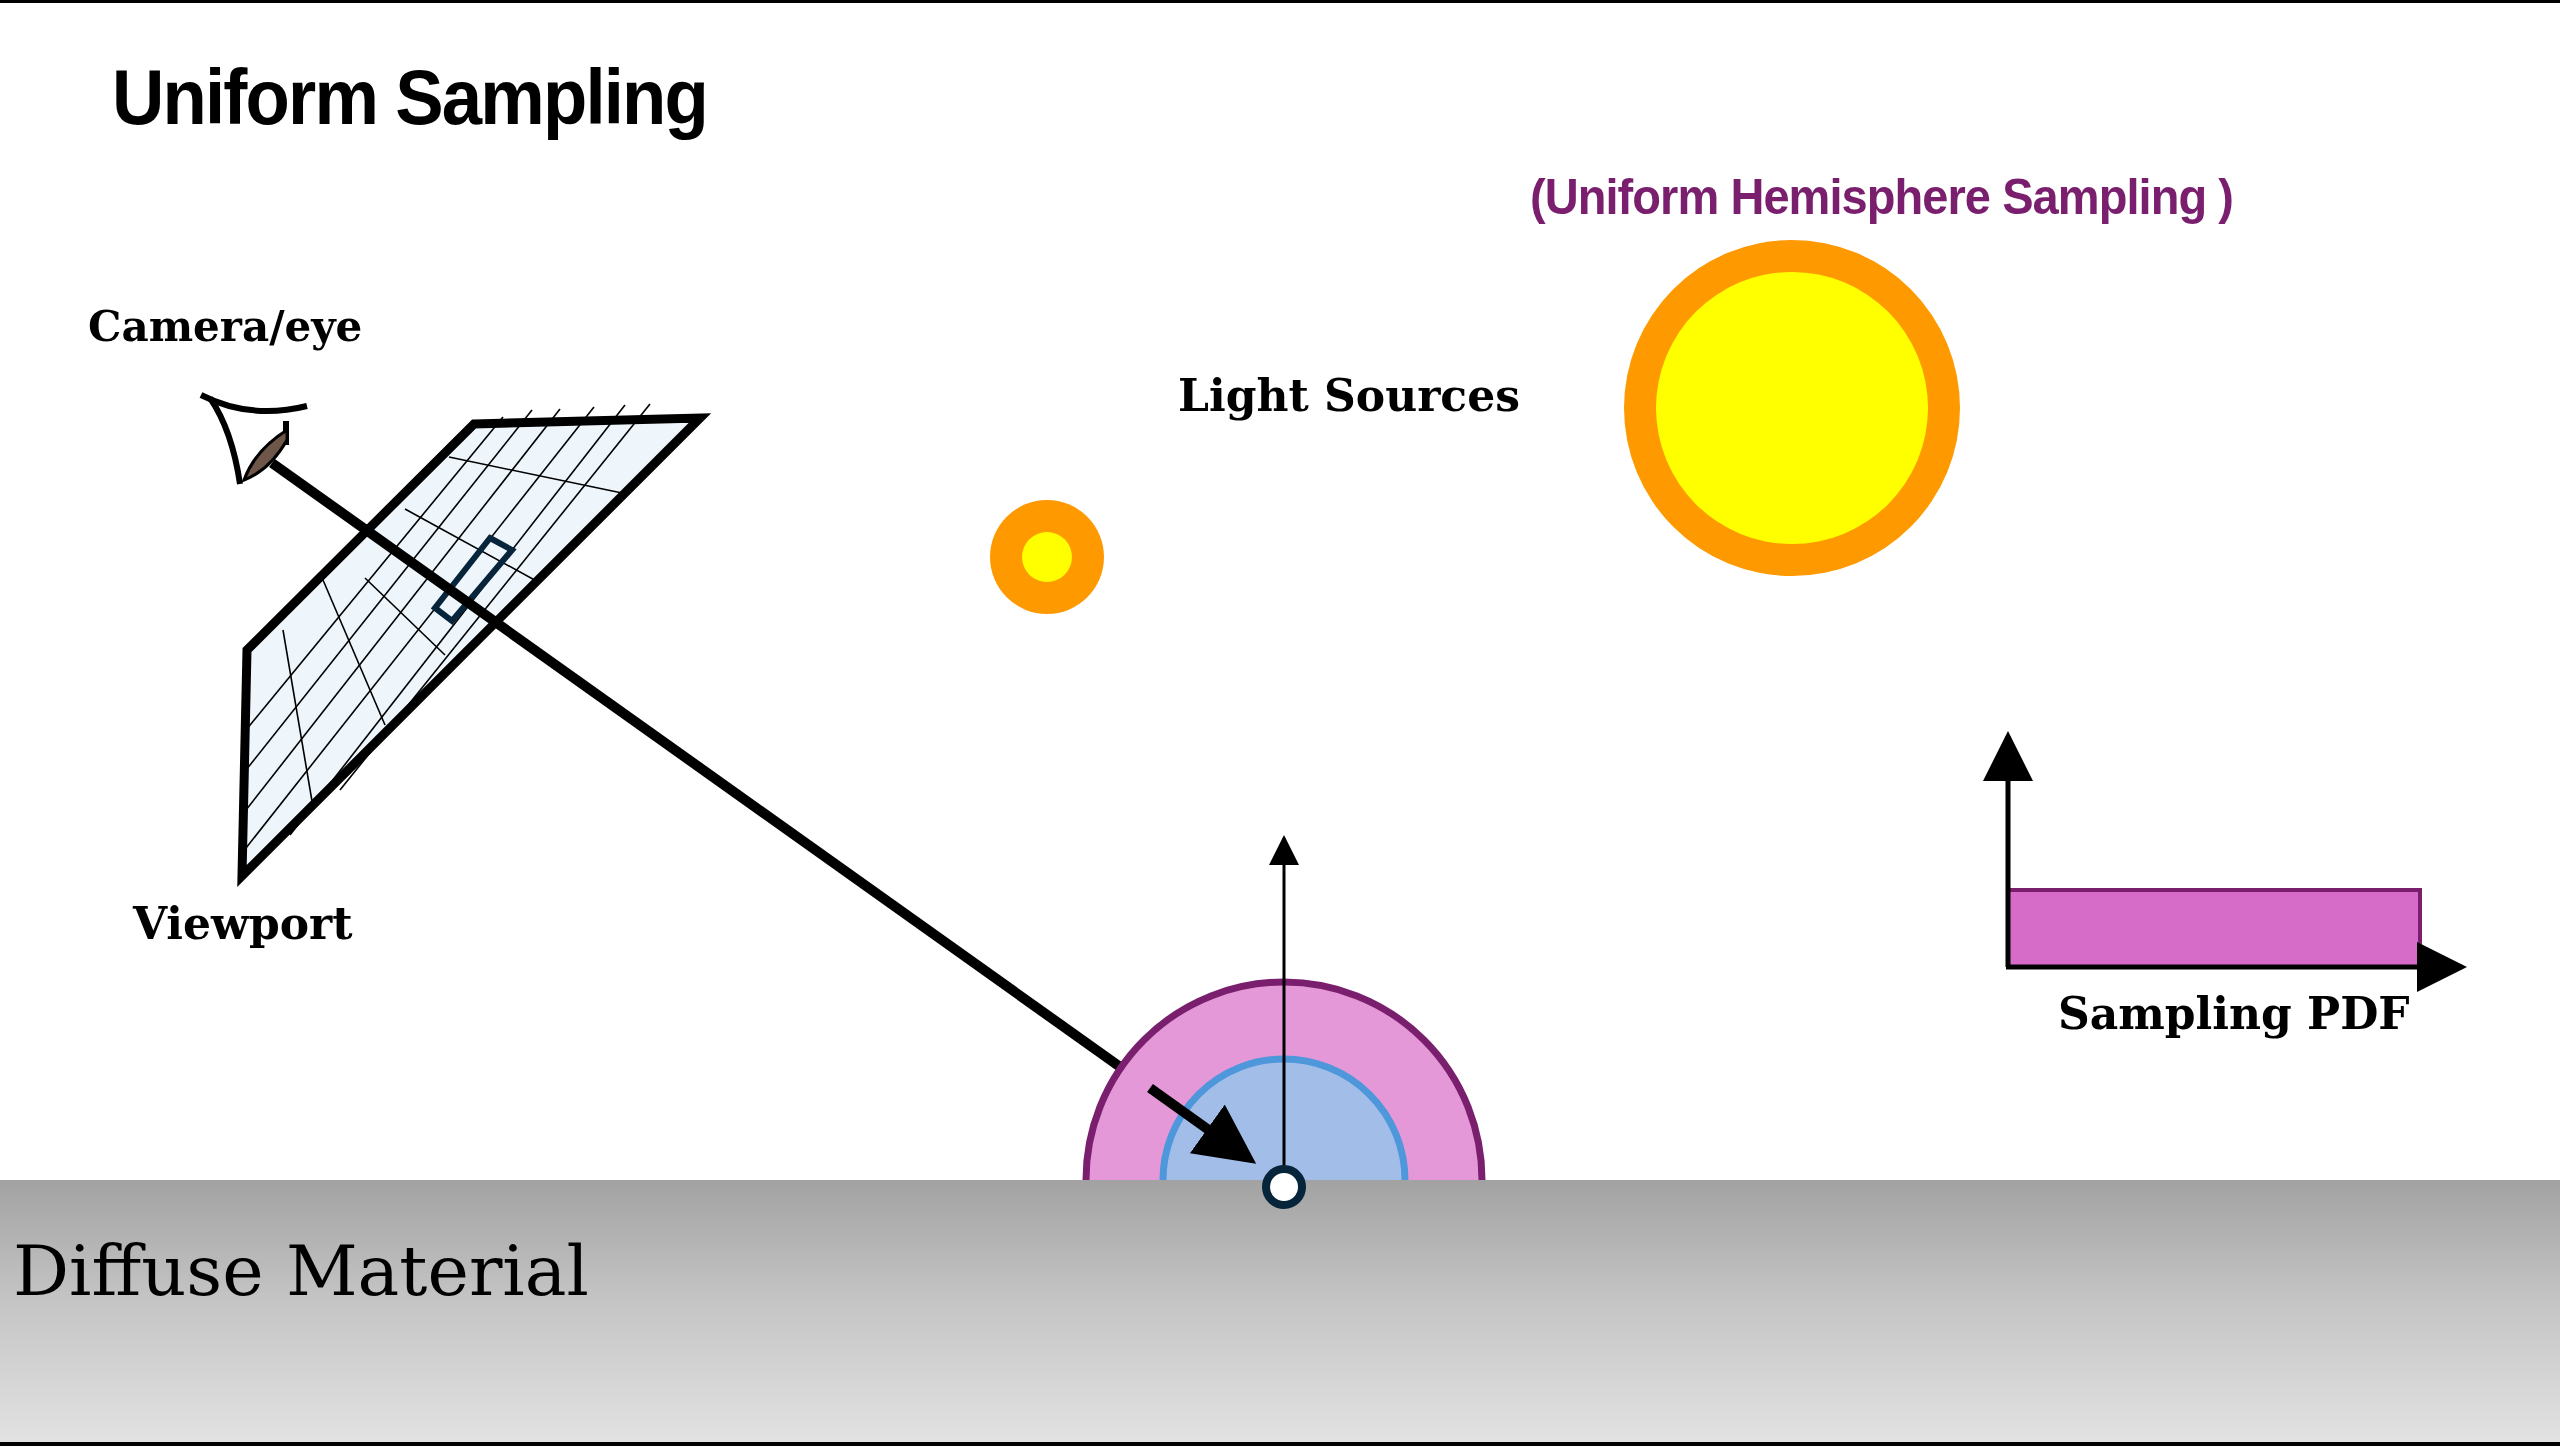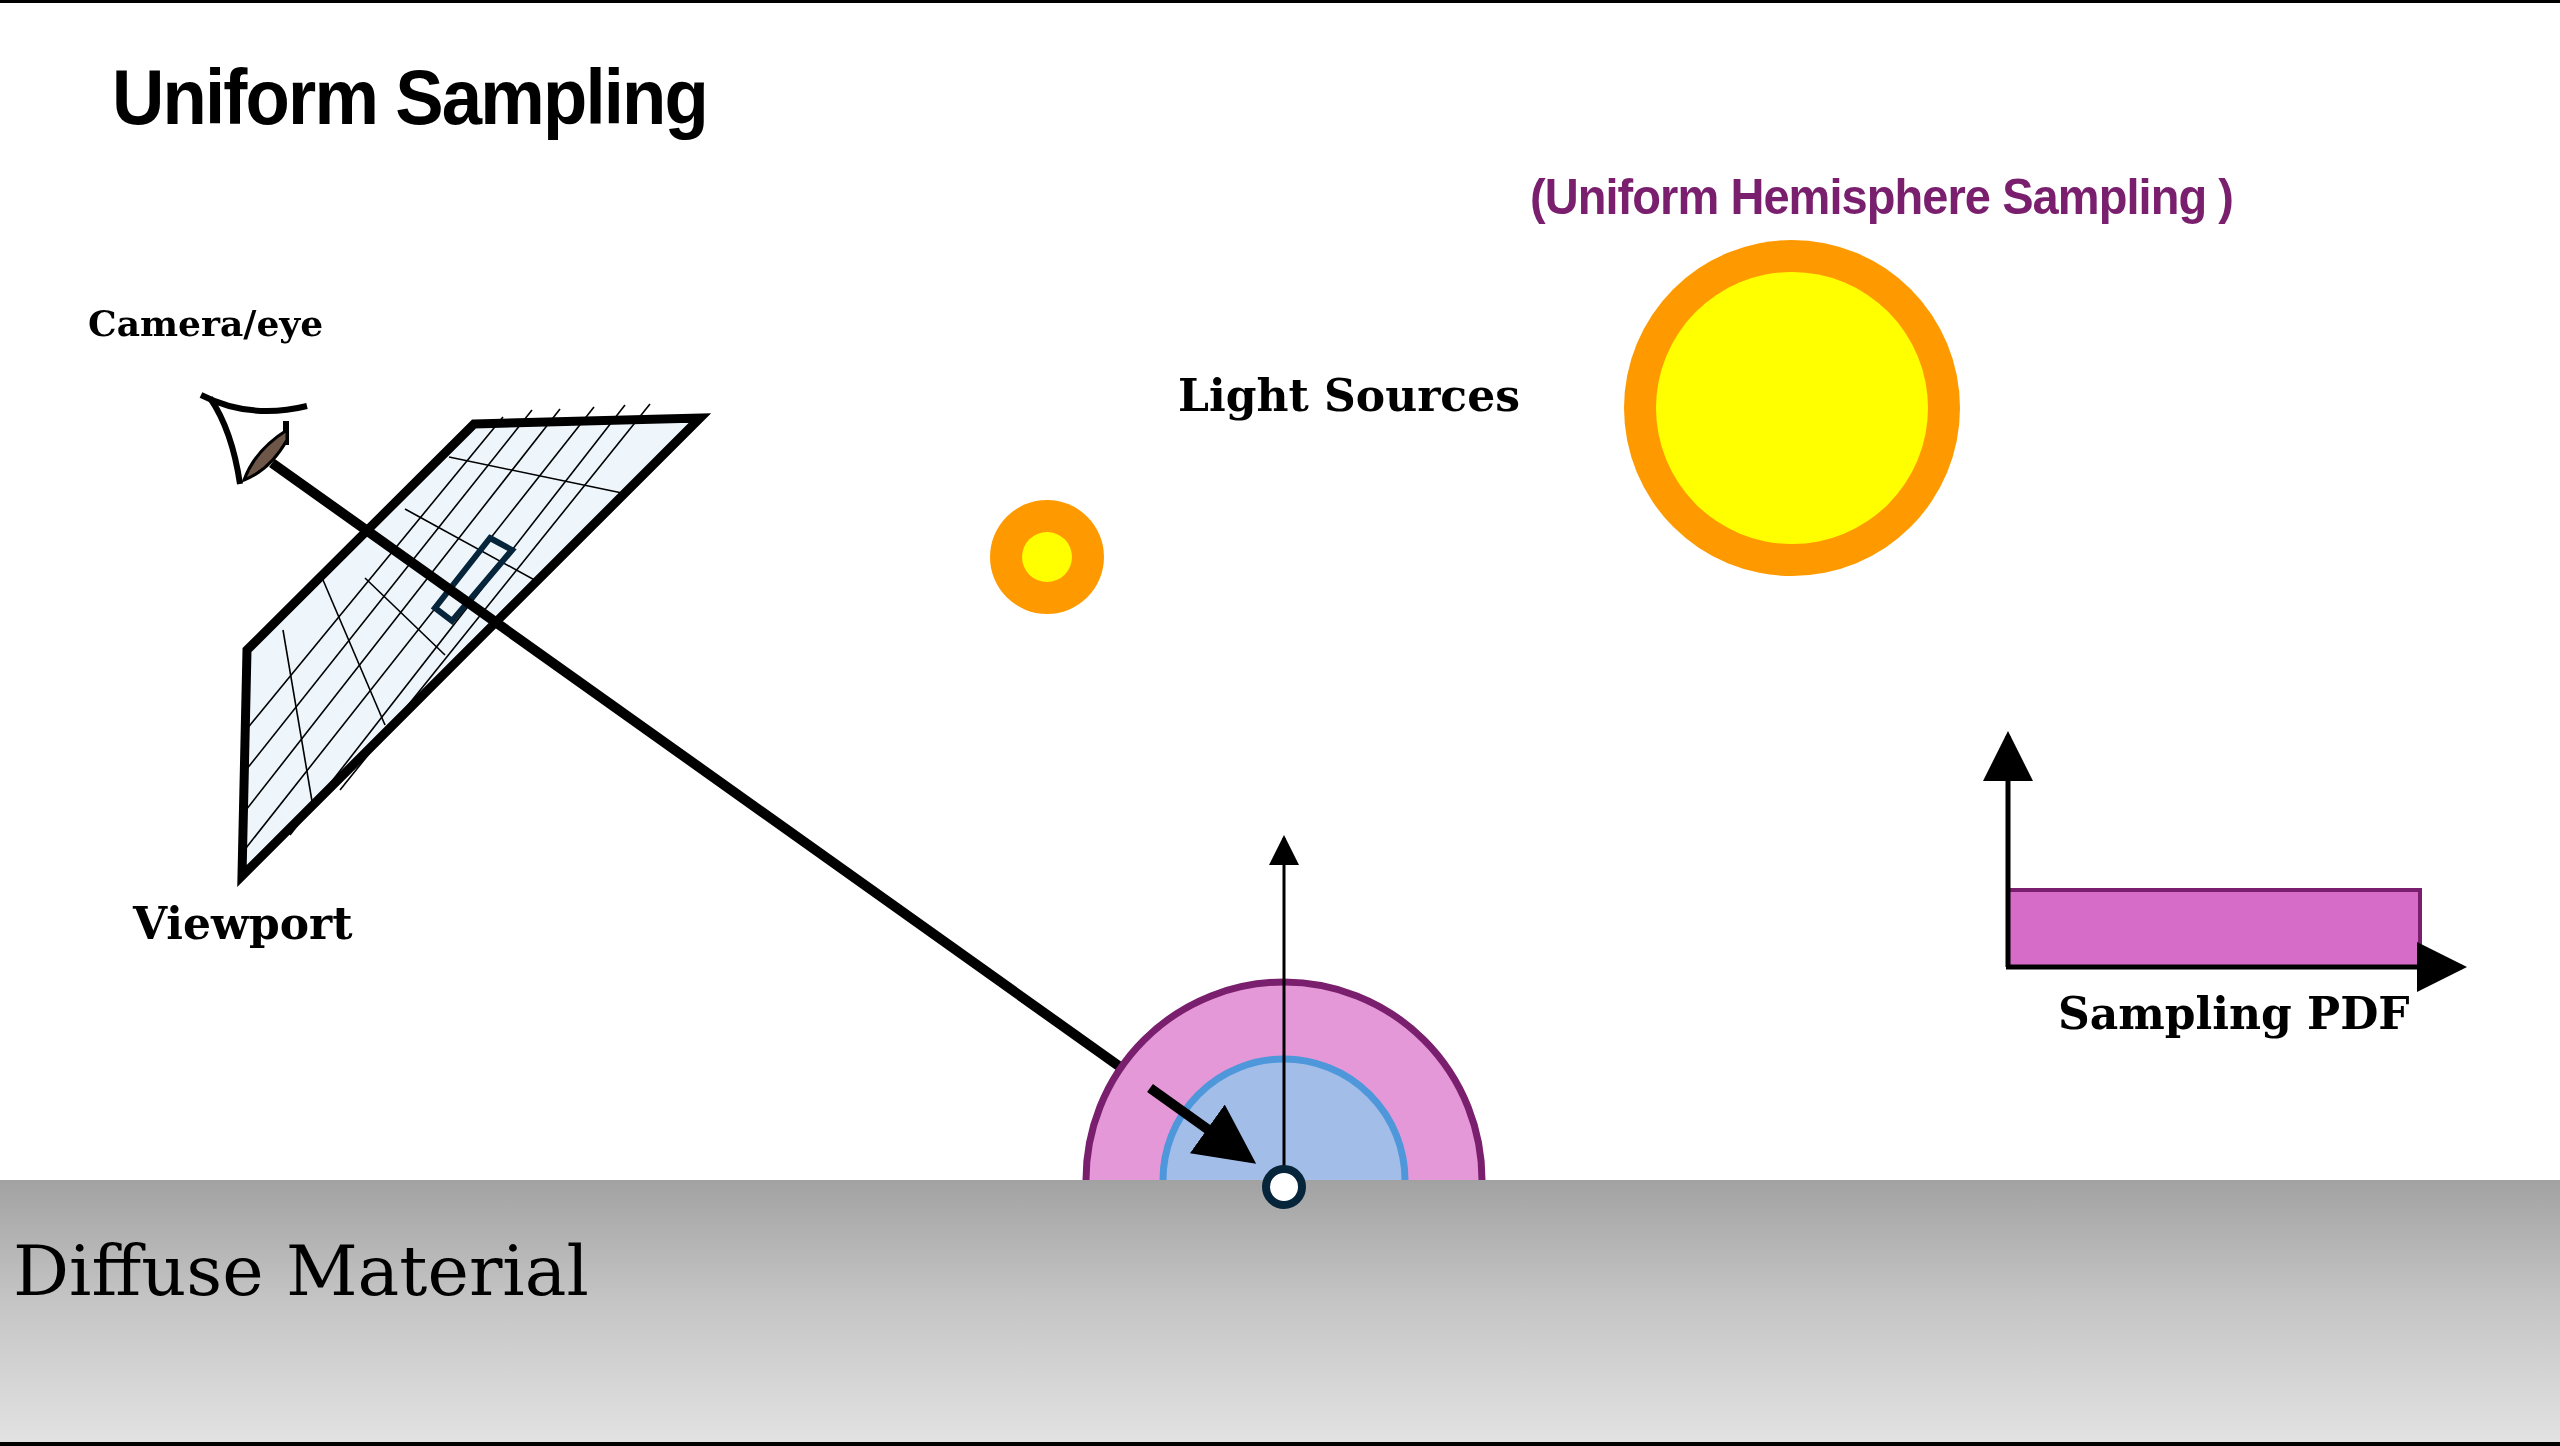--- a/index.html
+++ b/index.html
@@ -7,21 +7,21 @@
   .frame { position:absolute; left:0; top:0; width:2288px; height:1446px; }
   .border-top { position:absolute; left:0; top:0; width:2560px; height:3px; background:#000; }
   .border-bottom { position:absolute; left:0; top:1442px; width:2560px; height:4px; background:#000; }
   .ground { position:absolute; left:0; top:1180px; width:2560px; height:262px;
     background:linear-gradient(to bottom, #a2a2a2 0%, #c4c4c4 45%, #e2e2e2 100%); }
   .title { position:absolute; left:112px; top:52px; font-family:"Liberation Sans", sans-serif;
     font-weight:bold; font-size:78px; letter-spacing:-2px; color:#000; transform:scaleX(0.93); transform-origin:left top; }
   .subtitle { position:absolute; left:1530px; top:168px; font-family:"Liberation Sans", sans-serif;
     font-weight:bold; font-size:50px; color:#7a1f6e; letter-spacing:-1px; transform:scaleX(0.94); transform-origin:left top; white-space:nowrap; }
   .label-serif { position:absolute; font-family:"DejaVu Serif", "Liberation Serif", serif; font-weight:bold; color:#000; white-space:nowrap; }
-  .label-camera { left:88px; top:302px; font-size:36px; font-weight:bold; }
+  .label-camera { left:88px; top:302px; font-size:42px; font-weight:bold; }
   .label-viewport { left:133px; top:898px; font-size:44px;text-align:center; }
   .label-lights { left:1178px; top:370px; font-size:44px; }
   .label-pdf { left:2058px; top:988px; font-size:44px; }
   .label-material { left:13px; top:1220px; font-size:70px; font-weight:normal;margin-top:10px; }
   svg.scene { position:absolute; left:0; top:0; width:2560px; height:1446px; }
   .formula { position:absolute; left:1262px; top:52px; font-family:"DejaVu Serif", "Liberation Serif", serif;
     font-size:52px; color:#000; white-space:nowrap; }
   .formula .it { font-style:italic; }
   .formula .bi { font-style:italic; font-weight:bold; }
   .formula sub { font-size:34px; vertical-align:-12px; }

